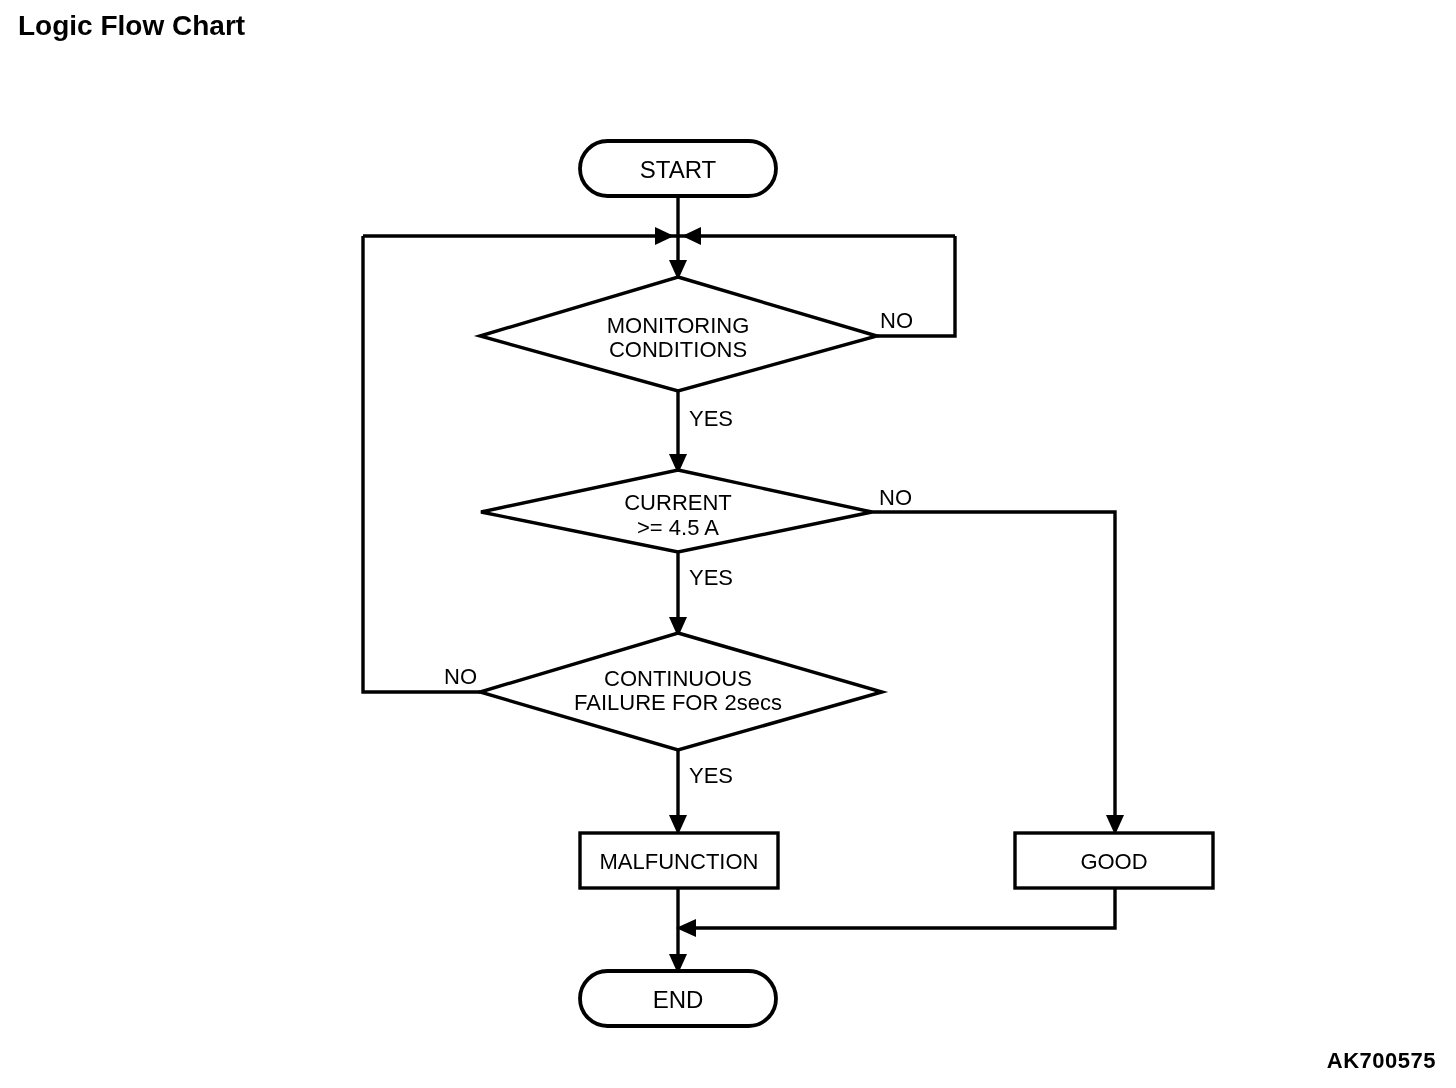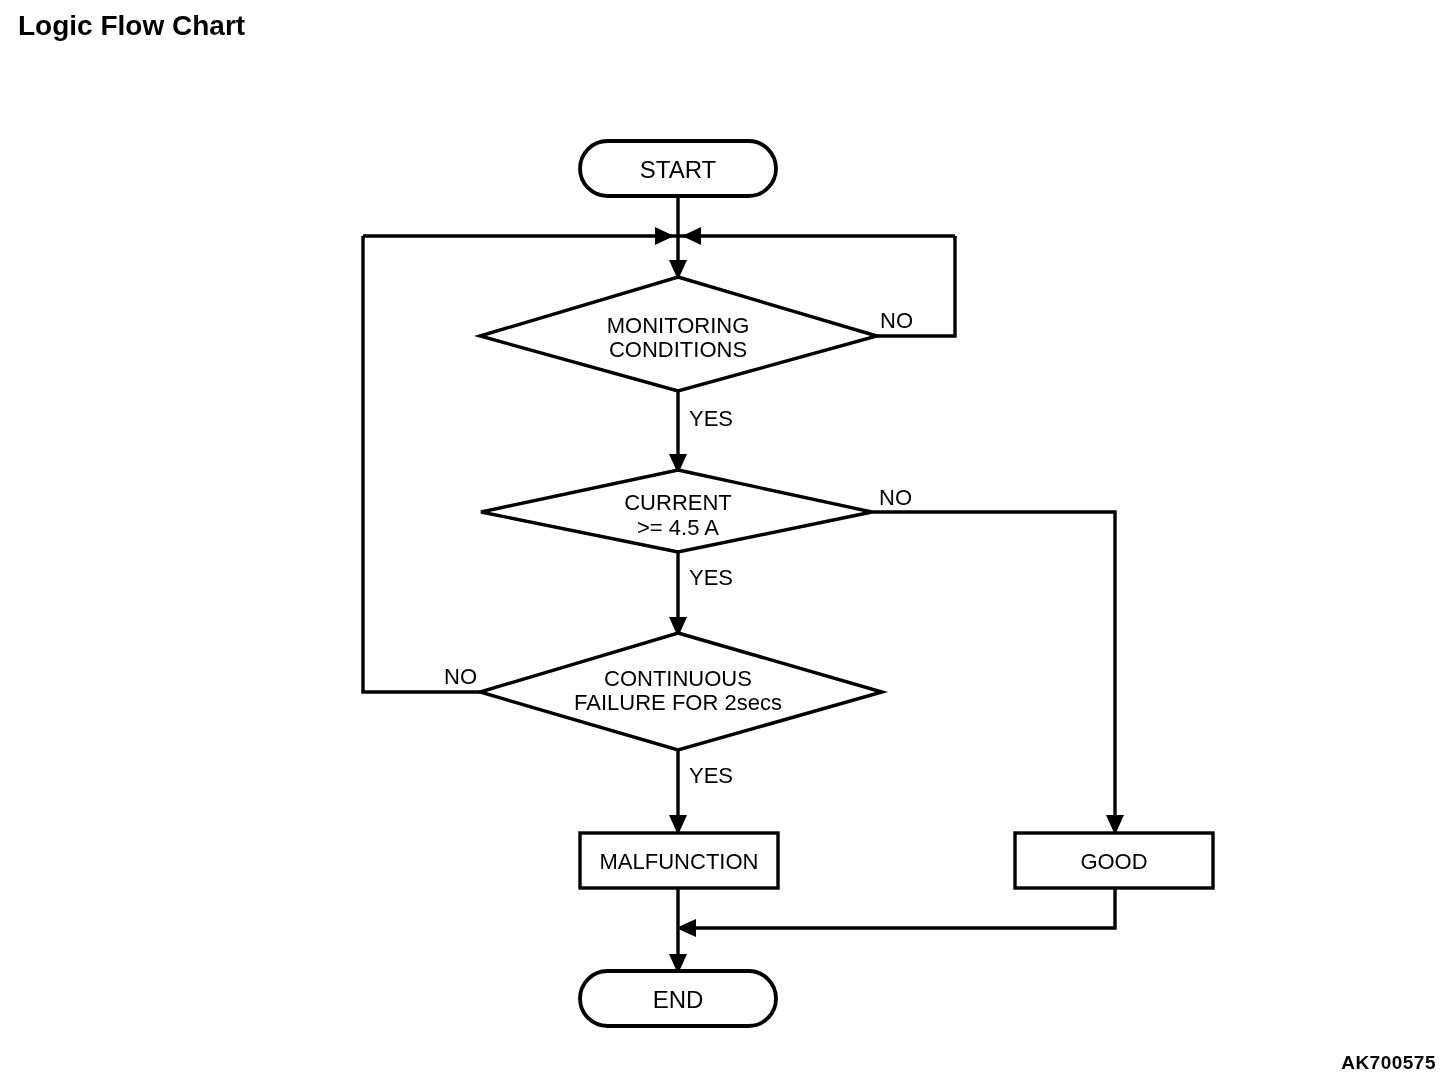--- a/index.html
+++ b/index.html
@@ -28,21 +28,21 @@
     position: absolute;
     left: 0;
     top: 0;
     width: 1456px;
     height: 1088px;
   }
   #watermark {
     position: absolute;
     right: 20px;
     bottom: 14px;
-    font-size: 19px;
+    font-size: 22px;
     font-weight: bold;
     color: #000000;
     letter-spacing: 0.5px;
     margin-top: 12px;
   }
   svg text {
     font-family: "Liberation Sans", sans-serif;
     fill: #000000;
   }
   .node-label {

